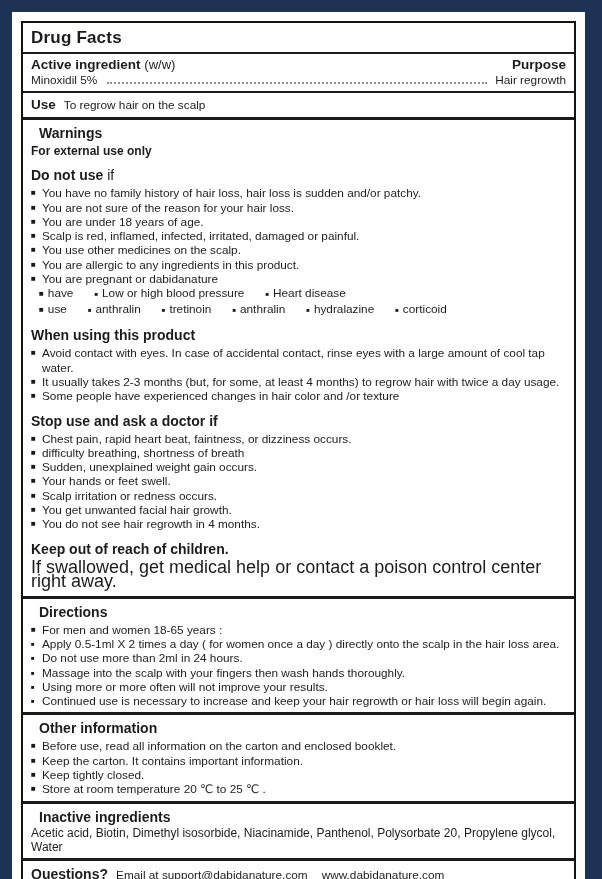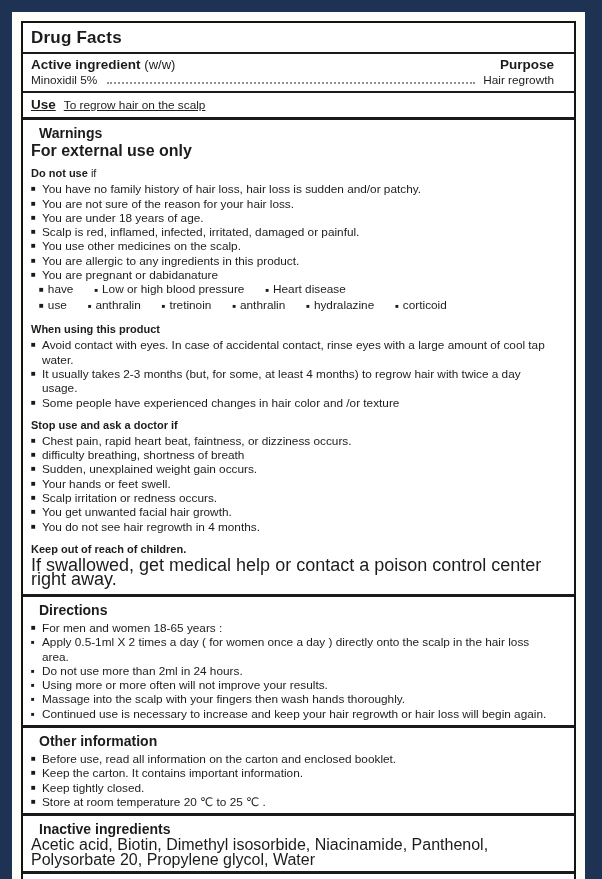--- a/index.html
+++ b/index.html
@@ -8,43 +8,43 @@
     background:#1e3354;
     padding:12px 17px 18px 12px;
     font-family:"Liberation Sans","DejaVu Sans",sans-serif;
     color:#1c1c1c;
   }
   .mat{background:#fdfdfa;box-sizing:border-box;padding:9px;min-height:849px;}
   .label{
     background:#ffffff;border:2.5px solid #141414;box-sizing:border-box;
     min-height:828px;display:flex;flex-direction:column;
   }
-  .sec{padding:3px 20px 4px 8px;}
+  .sec{padding:3px 8px 4px 8px;}
   .rule{border:none;border-top:2px solid #1a1a1a;margin:0;}
   .rule-thick{border:none;border-top:3px solid #1a1a1a;margin:0;}
   .title{font-size:17px;font-weight:bold;padding:5px 8px 4px 8px;letter-spacing:.2px;}
   .row{display:flex;align-items:baseline;}
   .grow{flex:1;}
   h2{font-size:14px;font-weight:bold;margin:2px 0 3px 8px;}
-  h3{font-size:11px;font-weight:bold;margin:8px 0 3px 0;}
+  h3{font-size:14px;font-weight:bold;margin:8px 0 3px 0;}
   .b{font-weight:bold;}
-  .body-txt{font-size:16px;line-height:14.3px;}
+  .body-txt{font-size:12px;line-height:14.3px;}
   .head-normal{font-weight:normal;font-size:13px;}
   ul.blist{list-style:none;margin:1px 0 0 0;padding:0;}
   ul.blist li{display:flex;align-items:flex-start;font-size:11.8px;line-height:14.3px;}
   .blt{flex:0 0 11px;font-size:8px;line-height:14.3px;color:#1a1a1a;}
   .mixed li:not(:first-child) .blt{font-size:6px;}
   .inline-row{font-size:11.8px;line-height:15px;}
   .inline-row .il{margin-right:13px;white-space:nowrap;margin-left:8px;}
   .inline-row .il .ib{font-size:8px;margin-right:4px;vertical-align:1px;display:inline-block;}
   .inline-row .il:not(.lead) .ib{font-size:6px;}
   .ai-head{font-size:13.5px;}
   .ai-line{font-size:11.8px;display:flex;align-items:flex-start;margin-top:1px;}
   .leader{flex:1;border-bottom:2px dotted #8f8f8f;margin:0 8px 3px 10px;height:9px;}
-  .use-row{font-size:11.8px;padding:4px 8px 5px 8px;text-decoration:underline;}
+  .use-row{font-size:11.8px;padding:4px 8px 5px 8px;}
   .use-label{font-size:13.5px;font-weight:bold;margin-right:8px;}
   .kw{margin-top:9px;}
   .plain{font-size:18px;line-height:14.5px;margin:1px 0 0 0;}
   .q-row{font-size:11.8px;padding:5px 8px 6px 8px;}
   .q-label{font-size:14px;font-weight:bold;margin-right:8px;}
   .q-site{margin-left:14px;}
   .warn-pad{padding-bottom:7px;}
 </style>
 </head>
 <body>
@@ -182,25 +182,25 @@
           <li>
             <span class="blt">■</span>
             <span>Apply 0.5-1ml X 2 times a day ( for women once a day ) directly onto the scalp in the hair loss area.</span>
           </li>
           <li>
             <span class="blt">■</span>
             <span>Do not use more than 2ml in 24 hours.</span>
           </li>
           <li>
             <span class="blt">■</span>
+            <span>Massage into the scalp with your fingers then wash hands thoroughly.</span>
+          </li>
+          <li>
+            <span class="blt">■</span>
             <span>Using more or more often will not improve your results.</span>
-          </li>
-          <li>
-            <span class="blt">■</span>
-            <span>Massage into the scalp with your fingers then wash hands thoroughly.</span>
           </li>
           <li>
             <span class="blt">■</span>
             <span>Continued use is necessary to increase and keep your hair regrowth or hair loss will begin again.</span>
           </li>
         </ul>
     </div>
     <hr class="rule-thick">
 
     <div class="sec">

